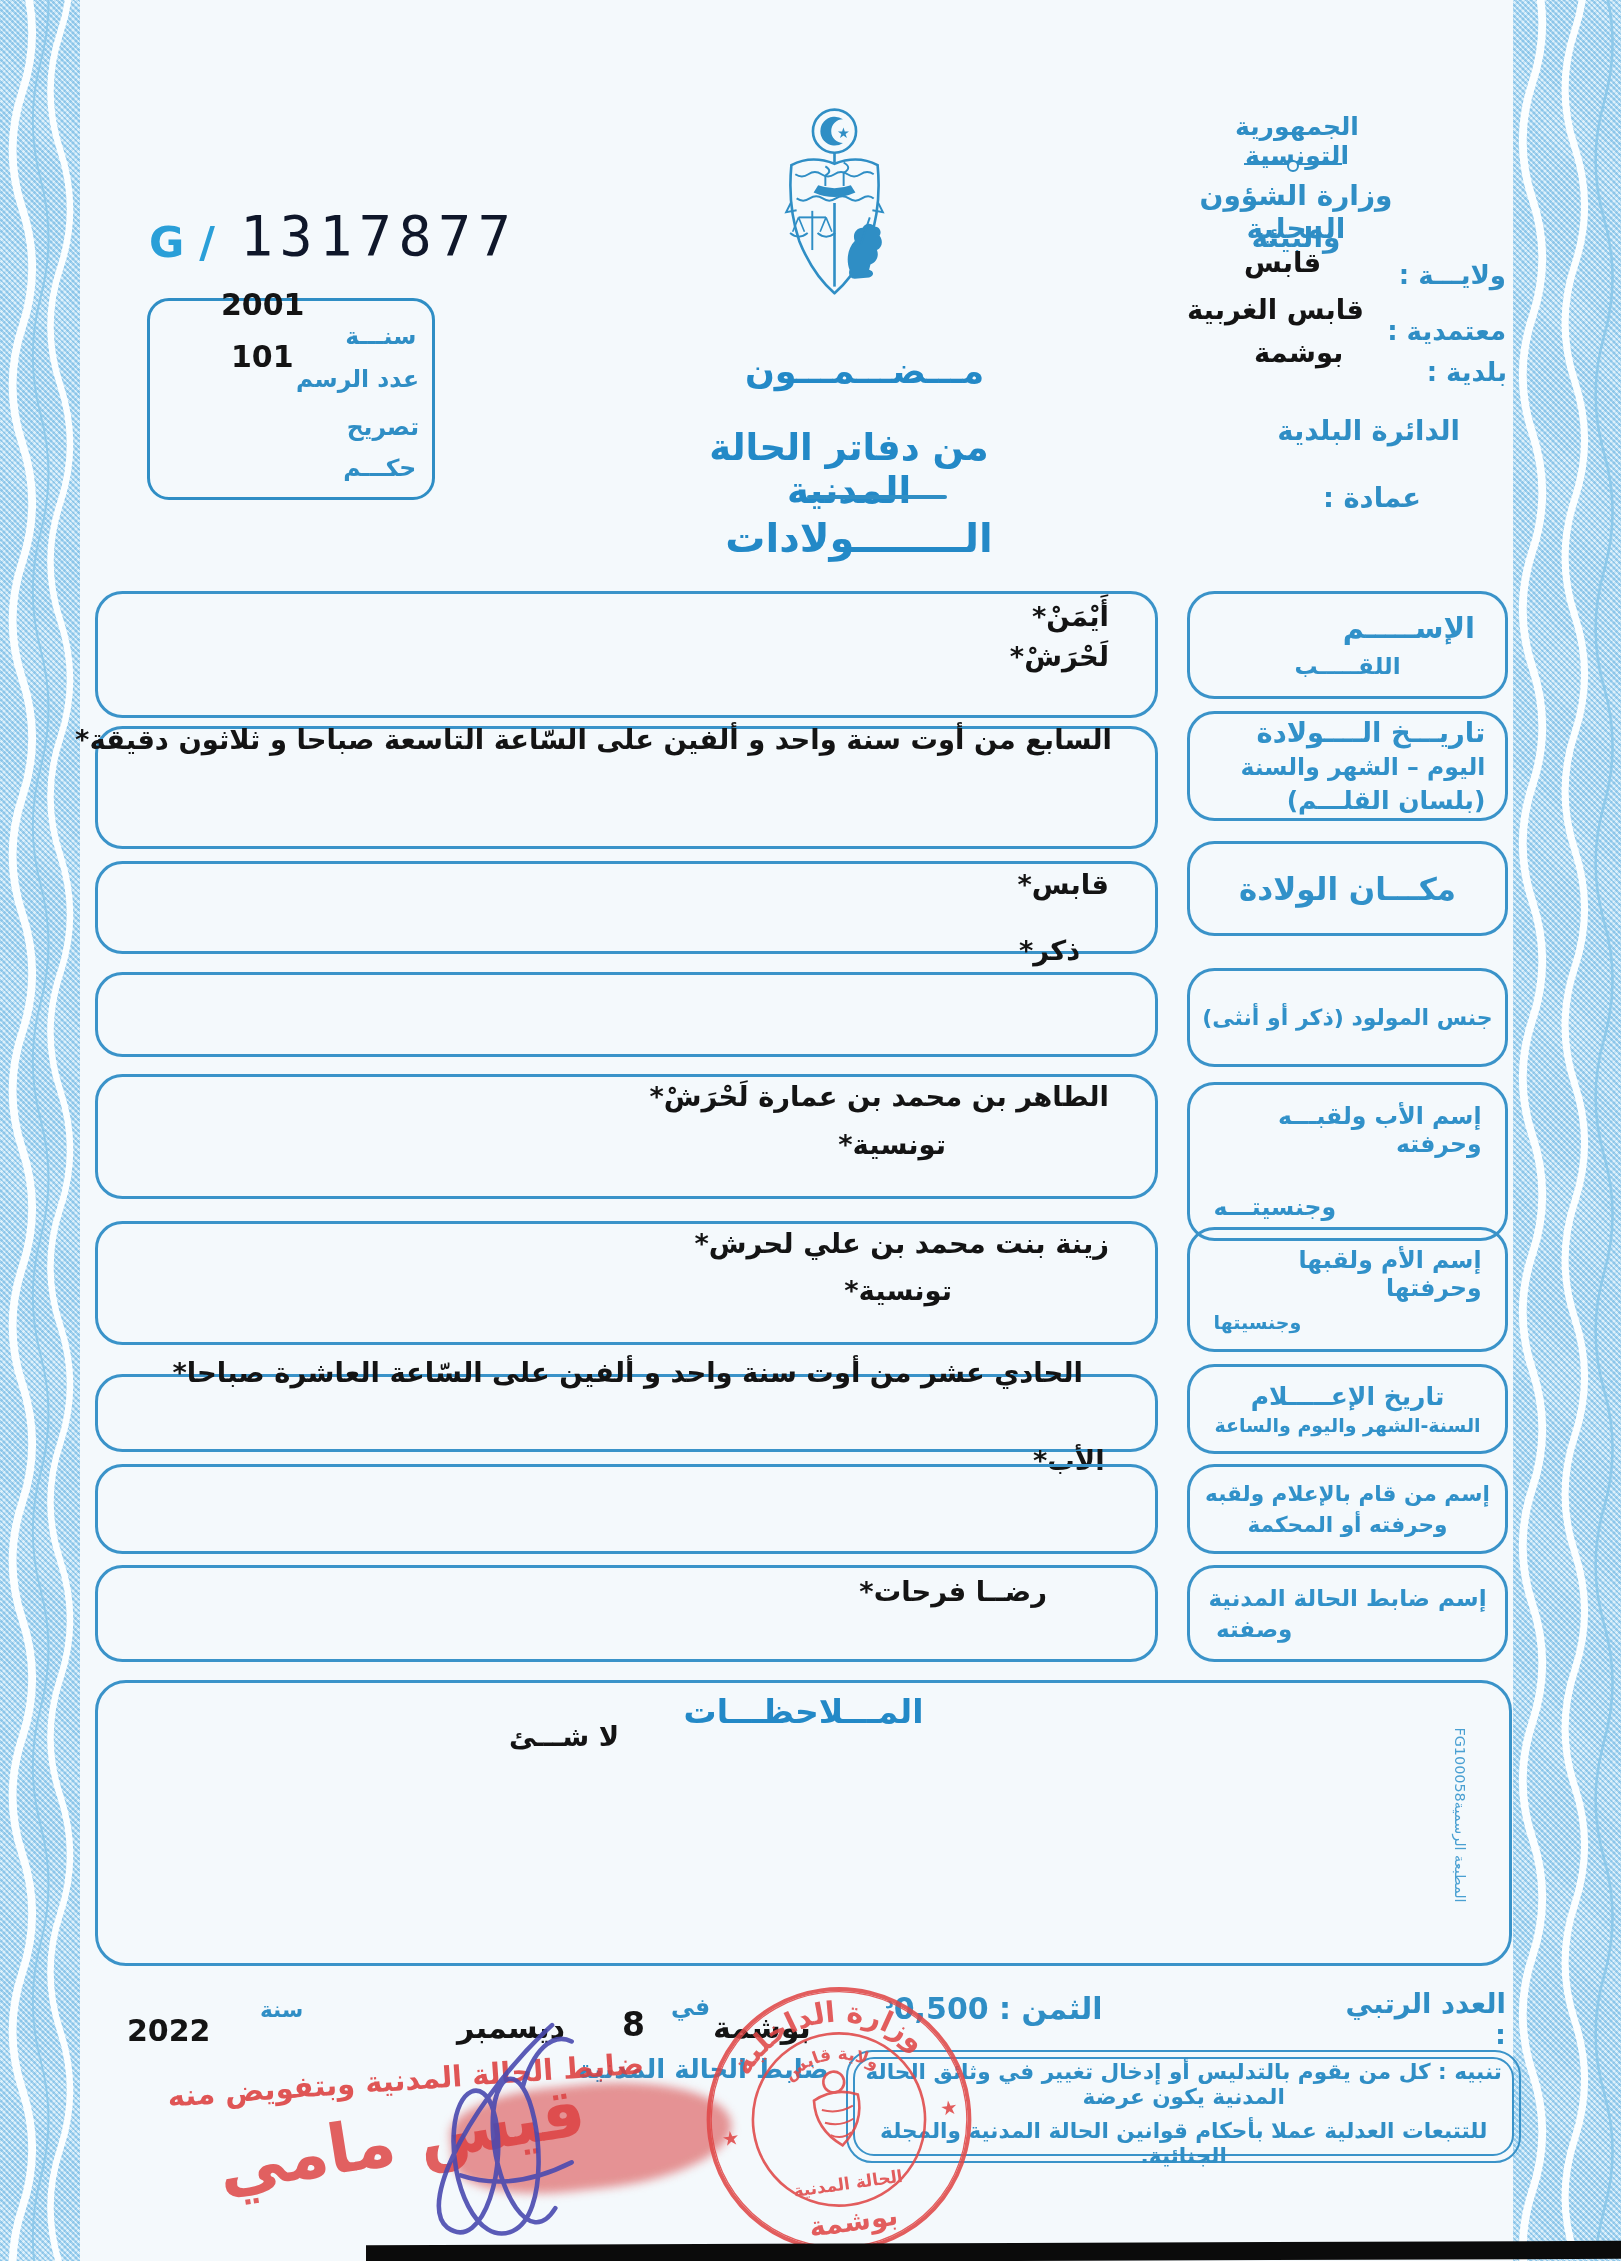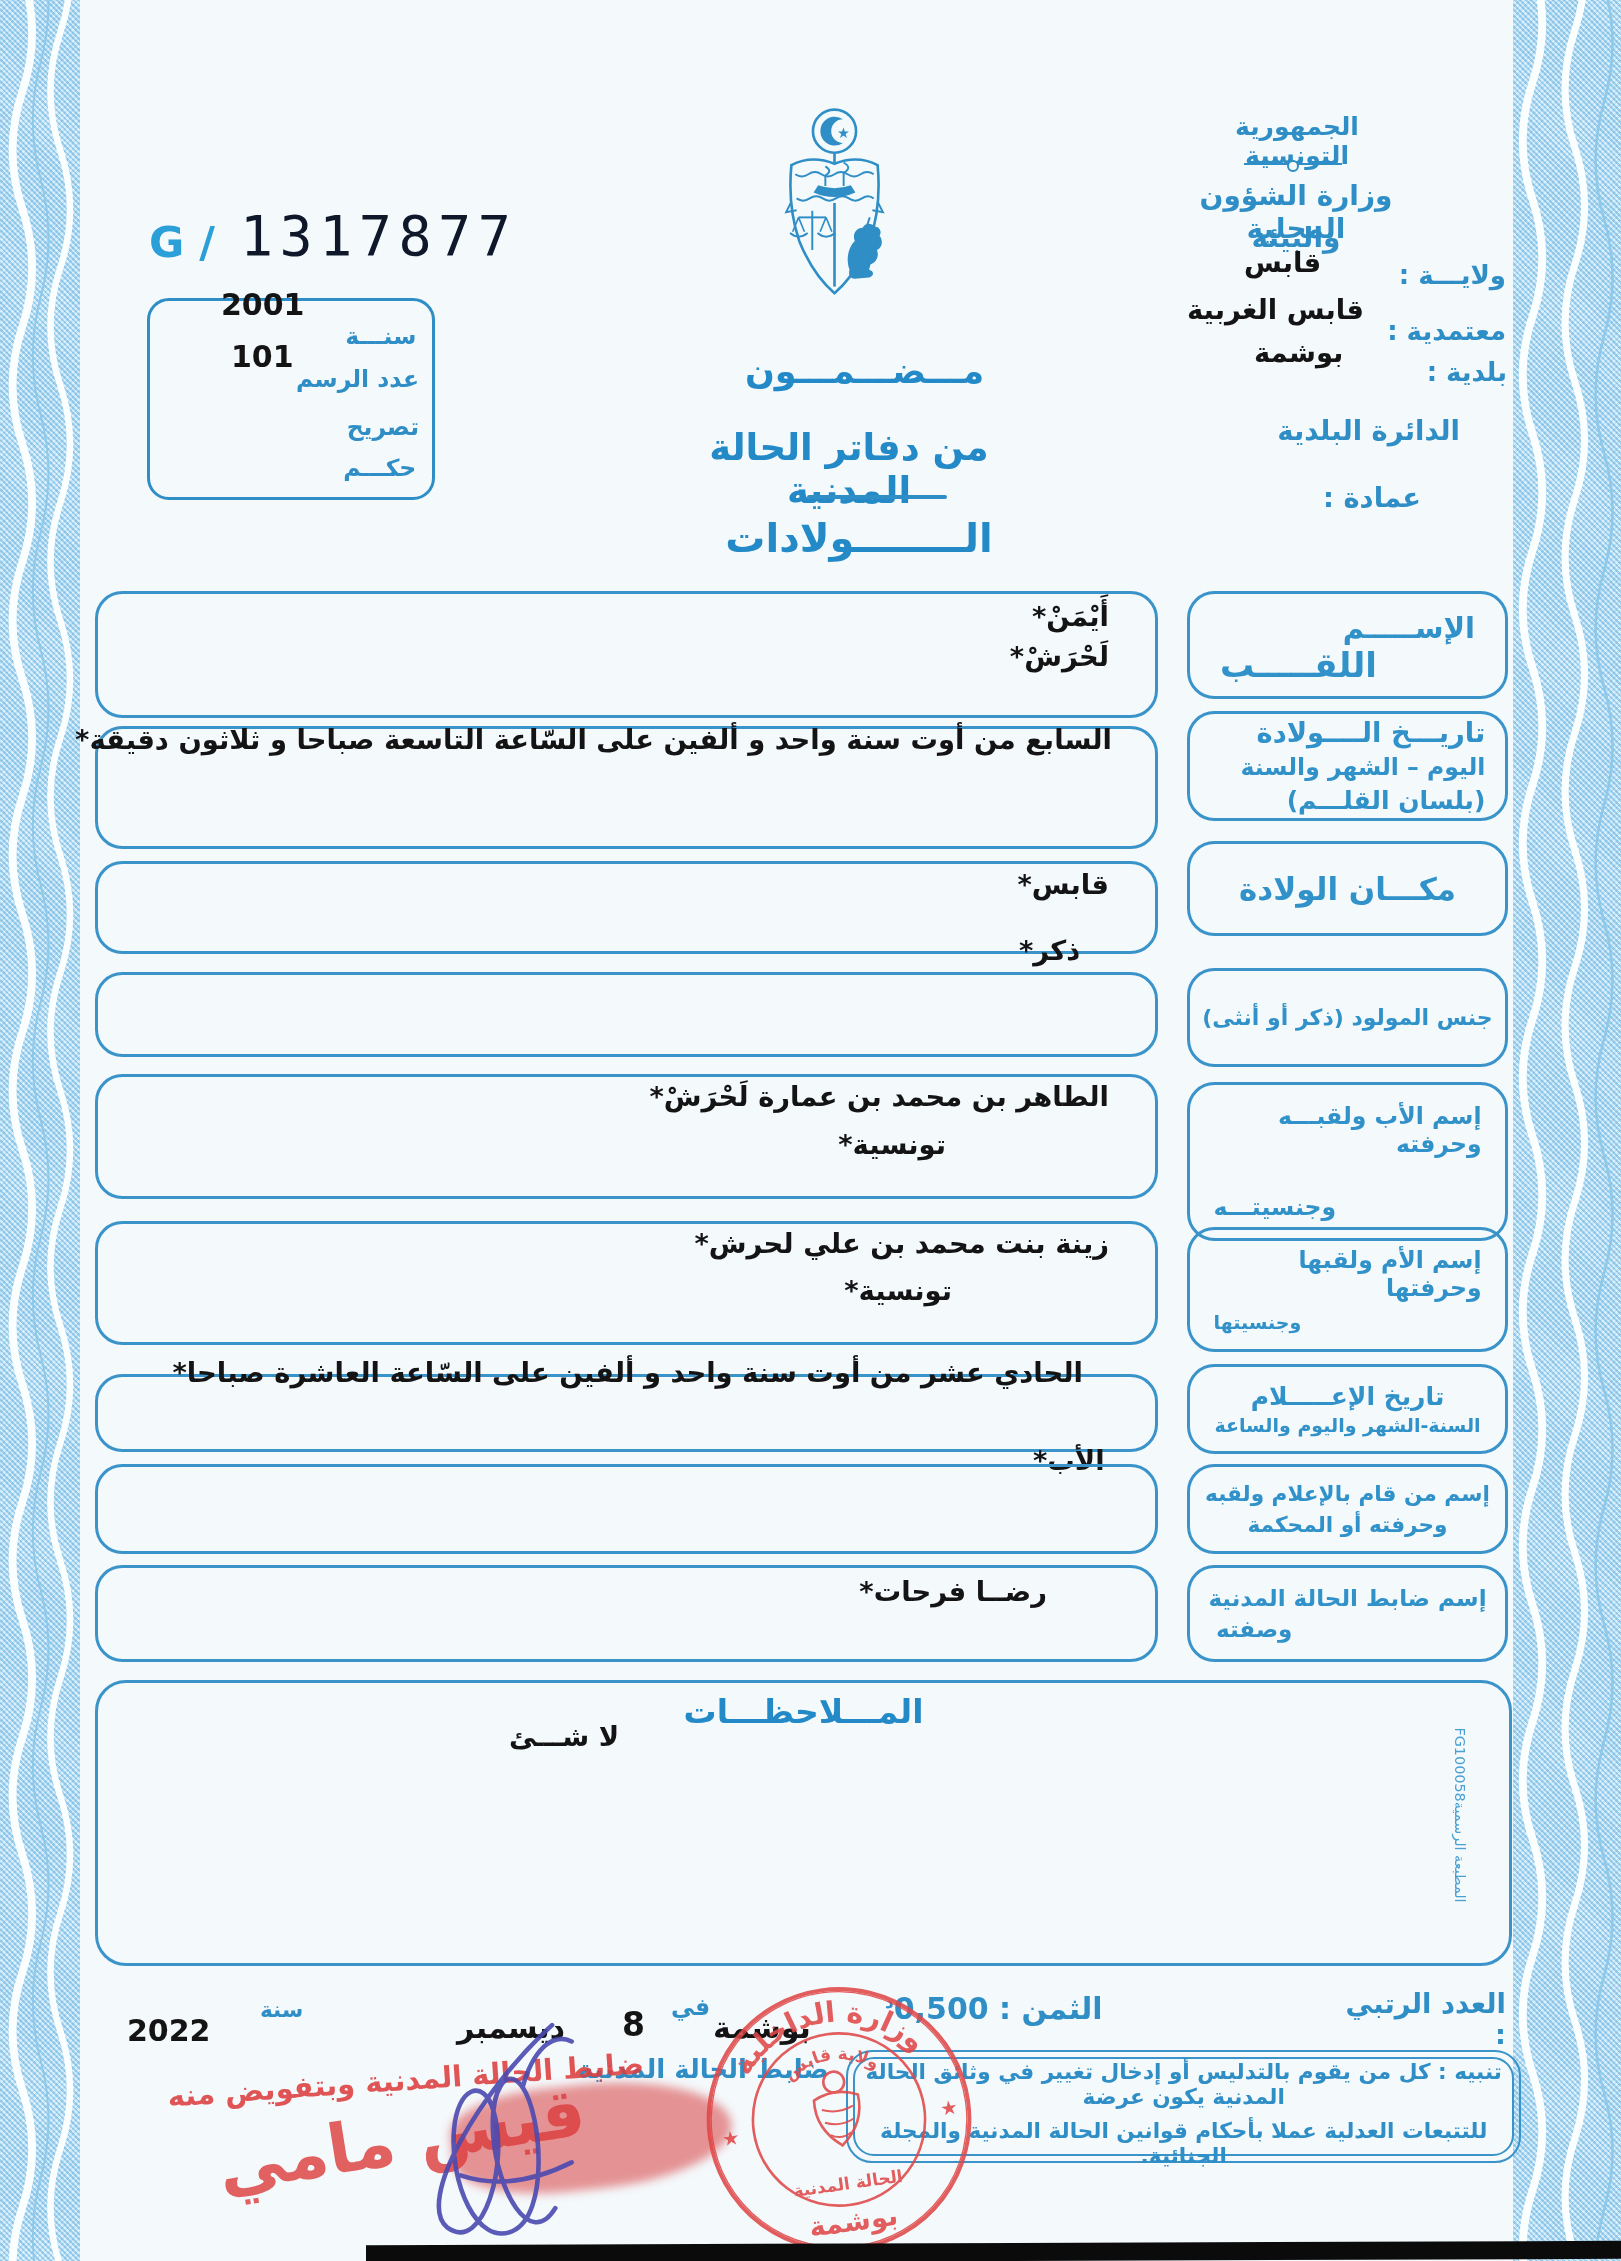--- a/index.html
+++ b/index.html
@@ -142,21 +142,21 @@
     <div class="abs lab" style="right:15.7px;top:153px;">حكـــم</div>
   </div>
 
   <div class="abs center title1" style="left:745px;top:351px;width:229px;">مـــضـــمـــون</div>
   <div class="abs center title2" style="left:666px;top:426px;width:366px;">من دفاتر الحالة المدنية</div>
   <div class="abs title-underline" style="left:807px;top:495px;width:140px;"></div>
   <div class="abs center title3" style="left:712px;top:515px;width:294px;">الــــــــولادات</div>
 
   <div class="abs lblbox" style="left:1187px;top:591px;width:321px;height:108px;justify-content:space-between;padding:17px 30px;">
     <div class="l" style="font-size:29px;text-align:right;">الإســـــم</div>
-    <div class="l" style="font-size:34px;text-align:left;">اللقـــــب</div>
+    <div class="l" style="font-size:23px;text-align:center;">اللقـــــب</div>
   </div>
   <div class="abs valbox" style="left:95px;top:591px;width:1063px;height:127px;padding:6.5px 46px 0 0;">
     <div class="valtext val">أَيْمَنْ*</div>
     <div class="valtext val" style="margin-top:9.1px;">لَحْرَشْ*</div>
   </div>
 
   <div class="abs lblbox" style="left:1187px;top:711px;width:321px;height:110px;justify-content:center;gap:5.2px;padding:6.5px 19.6px;">
     <div class="l" style="font-size:27.4px;text-align:right;">تاريـــخ الــــولادة</div>
     <div class="l" style="font-size:23.5px;text-align:right;">اليوم – الشهر والسنة</div>
     <div class="l" style="font-size:25px;text-align:right;">(بلسان القلـــم)</div>

